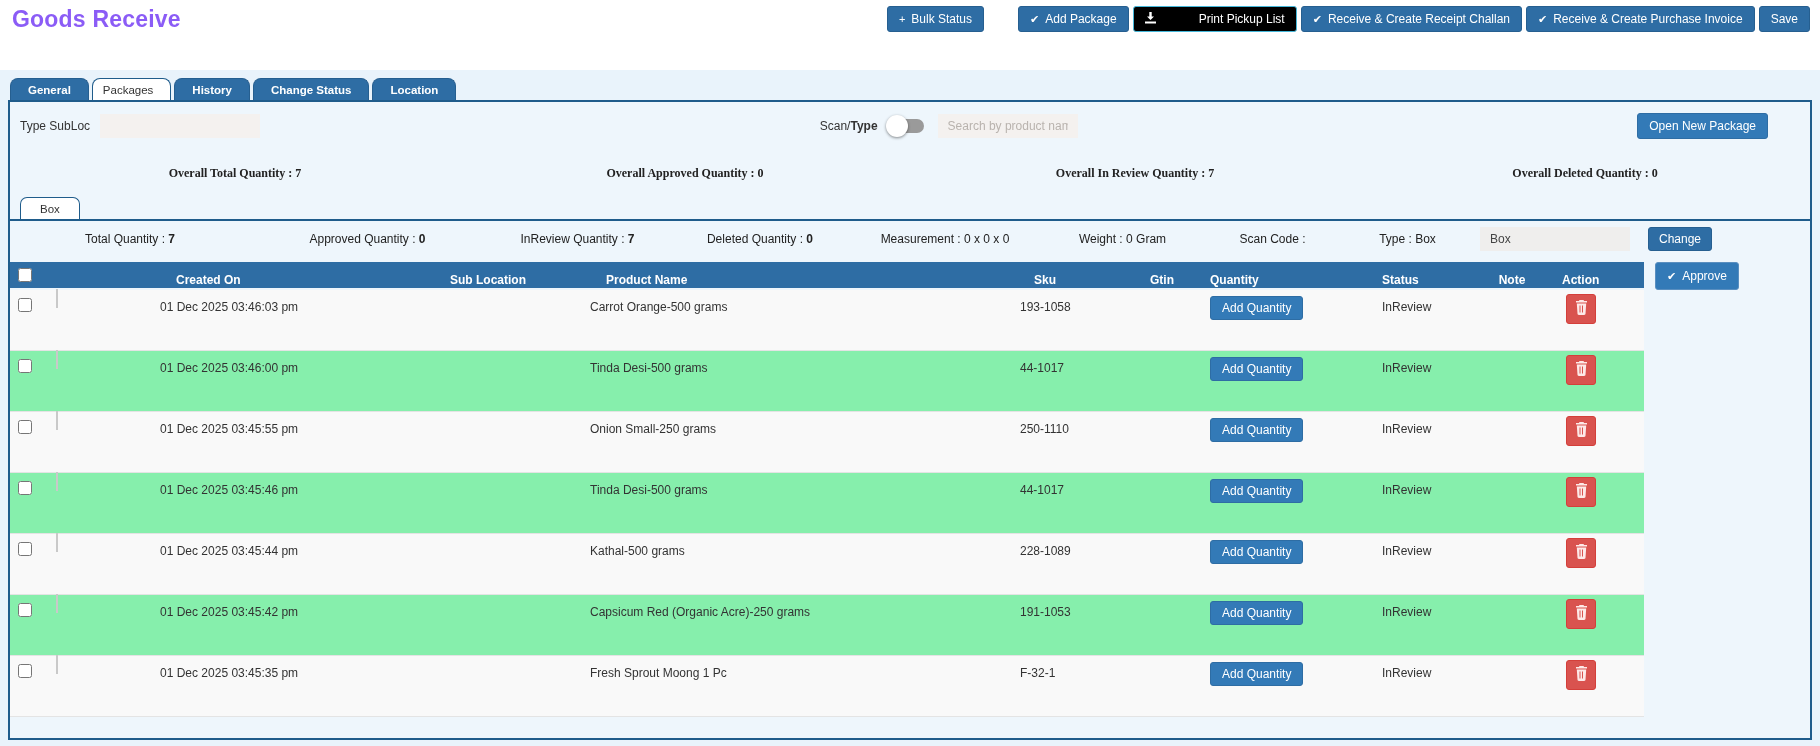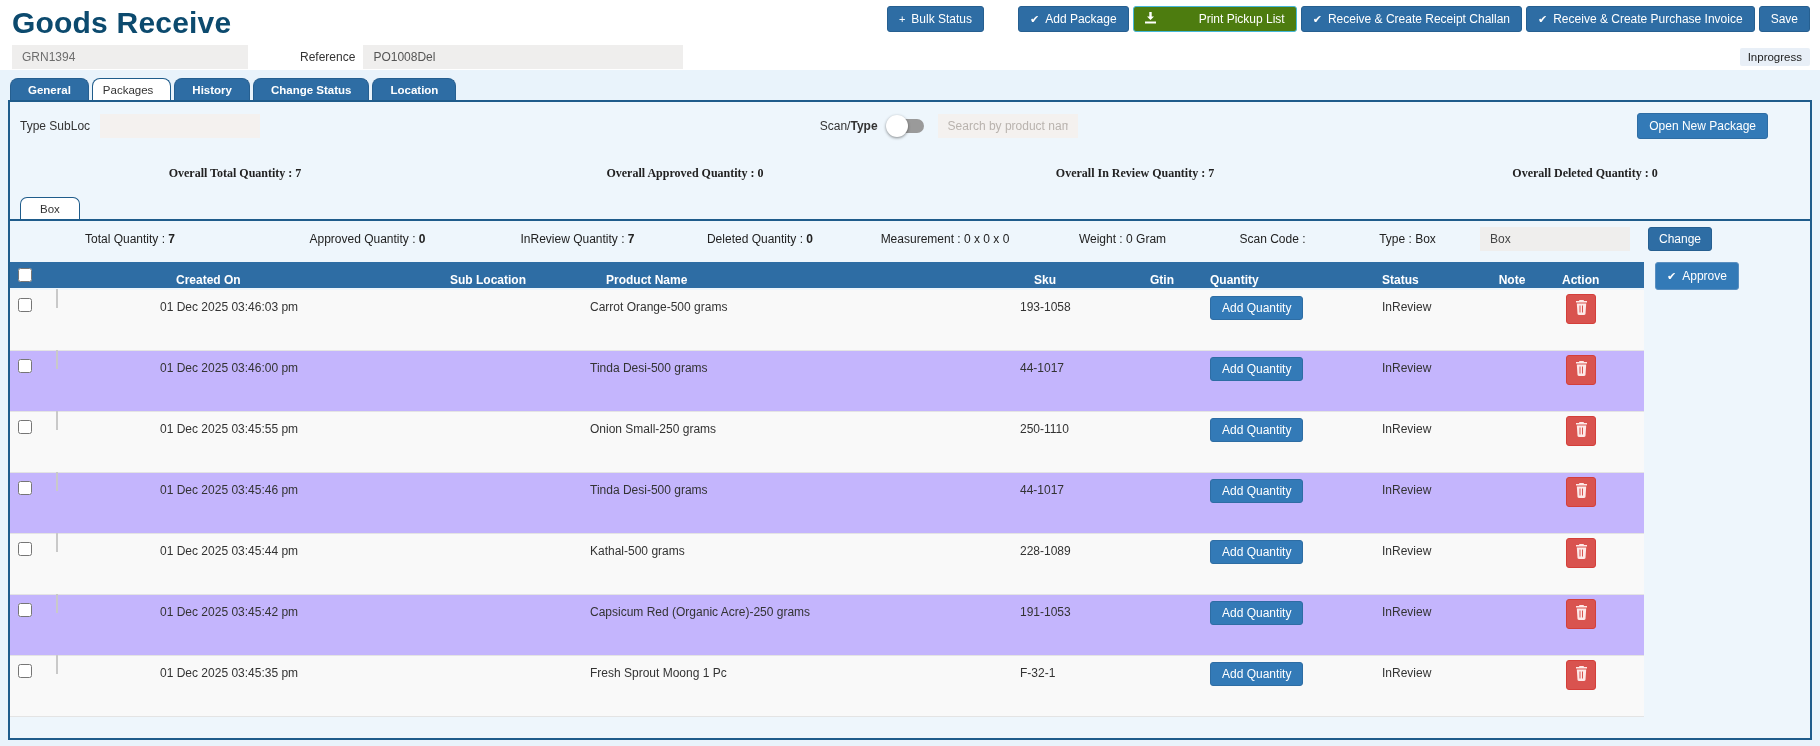--- a/index.html
+++ b/index.html
@@ -4,29 +4,29 @@
 <style>
   * { box-sizing: border-box; margin: 0; padding: 0; }
   html,body { background:#fff; }
   .app {
     width: 1820px; height: 746px; overflow: hidden; background:#fff;
     font-family: "Liberation Sans", "DejaVu Sans", sans-serif; color:#333;
   }
   
   .topbar { height: 70px; background:#fff; }
   .title-row { display:flex; justify-content:space-between; align-items:flex-start; padding:6px 10px 0 12px; }
-  .page-title { font-size:30px; font-weight:700; color:#0c4a6e; letter-spacing:.2px; }
+  .page-title { font-size:23px; font-weight:700; color:#8b5cf6; letter-spacing:.2px; }
   .btn-group { display:flex; gap:4px; align-items:center; }
   .btn {
     display:inline-flex; align-items:center; gap:6px; height:26px; padding:0 11px;
     background:#2e6da4; color:#fff; font-size:12px; border:1px solid #265f90; border-radius:3px;
     cursor:pointer; white-space:nowrap;
   }
   .btn .ic { font-size:11px; }
-  .btn.info { background:#4d7c0f; border-color:#46b8da;gap:43px; }
+  .btn.info { background:#000000; border-color:#46b8da;gap:43px; }
   .gap-right { margin-right:30px; }
   .fields-row { display:flex; align-items:center; padding:5px 10px 0 12px; }
   .text-input {
     height:24px; background:#efeeed; border:none; outline:none; font-size:12px; color:#6d6d6d;
     padding:0 10px; font-family:inherit;
   }
   .grn-input { width:236px; }
   .ref-label { font-size:12px; color:#333; margin-left:52px; }
   .ref-input { width:320px; margin-left:8px; color:#555; }
   .status-badge { margin-left:auto; background:#e8eff7; color:#222; font-size:11.5px; padding:3px 8px; border-radius:2px; }
@@ -72,21 +72,21 @@
   .thead-row { display:flex; align-items:flex-start; margin-top:5px; }
   .grid-cols { display:grid; grid-template-columns:30px 120px 270px 160px 430px 112px 60px 170px 110px 80px 92px; }
   .thead { background:#2e6da4; color:#fff; font-size:12px; font-weight:700; height:26px; align-items:center; width:1634px; }
   .thead .hc { white-space:nowrap;margin-top:10px; }
   .pl16 { padding-left:16px; } .pl20 { padding-left:20px; } .pl14 { padding-left:14px; } .pl18 { padding-left:18px; } .pl10 { padding-left:10px; }
   .ctr { text-align:center; }
   .hchk { padding-left:8px; display:flex; align-items:center; }
   input[type="checkbox"] { width:14px; height:14px; accent-color:#fff; cursor:pointer; }
   .approve-btn { margin-left:11px; height:28px; background:#337ab7; border-color:#5a8fc0; }
   .tbody { width:1634px; background:#fff; }
-  .trow { min-height:61px; border-bottom:1px solid #e4e4e4; background:#c4b5fd; align-items:start; }
+  .trow { min-height:61px; border-bottom:1px solid #e4e4e4; background:#86efac; align-items:start; }
   .trow.alt { background:#f9f9f9; }
   .trow .cc { padding-top:10px; font-size:12px; color:#333; white-space:nowrap; }
   .row-check { margin:8px 0 0 8px; }
   .img-box { width:48px; height:46px; background:#fff; border:1px solid #c9c9c9; margin:7px 0 0 16px; }
   .qty-btn { margin:6px 0 0 18px; height:24px; background:#337ab7; border-color:#2e6da4; }
   .trash-btn {
     width:30px; height:30px; margin:4px 0 0 14px; background:#d9534f; border:1px solid #d43f3a; border-radius:3px;
     display:inline-flex; align-items:center; justify-content:center; cursor:pointer;
   }
 </style>
@@ -121,26 +121,20 @@
           <span>Receive &amp; Create Receipt Challan</span>
         </button>
         <button class="btn">
           <span class="ic">✔</span>
           <span>Receive &amp; Create Purchase Invoice</span>
         </button>
         <button class="btn">
           <span>Save</span>
         </button>
       </div>
-    </div>
-    <div class="fields-row">
-      <input class="text-input grn-input" value="GRN1394" style="">
-      <span class="ref-label">Reference</span>
-      <input class="text-input ref-input" value="PO1008Del" style="">
-      <span class="status-badge">Inprogress</span>
     </div>
   </div>
 
   <div class="workspace">
     <div class="tabs">
       <div class="tab">General</div>
       <div class="tab active">Packages</div>
       <div class="tab">History</div>
       <div class="tab">Change Status</div>
       <div class="tab">Location</div>

